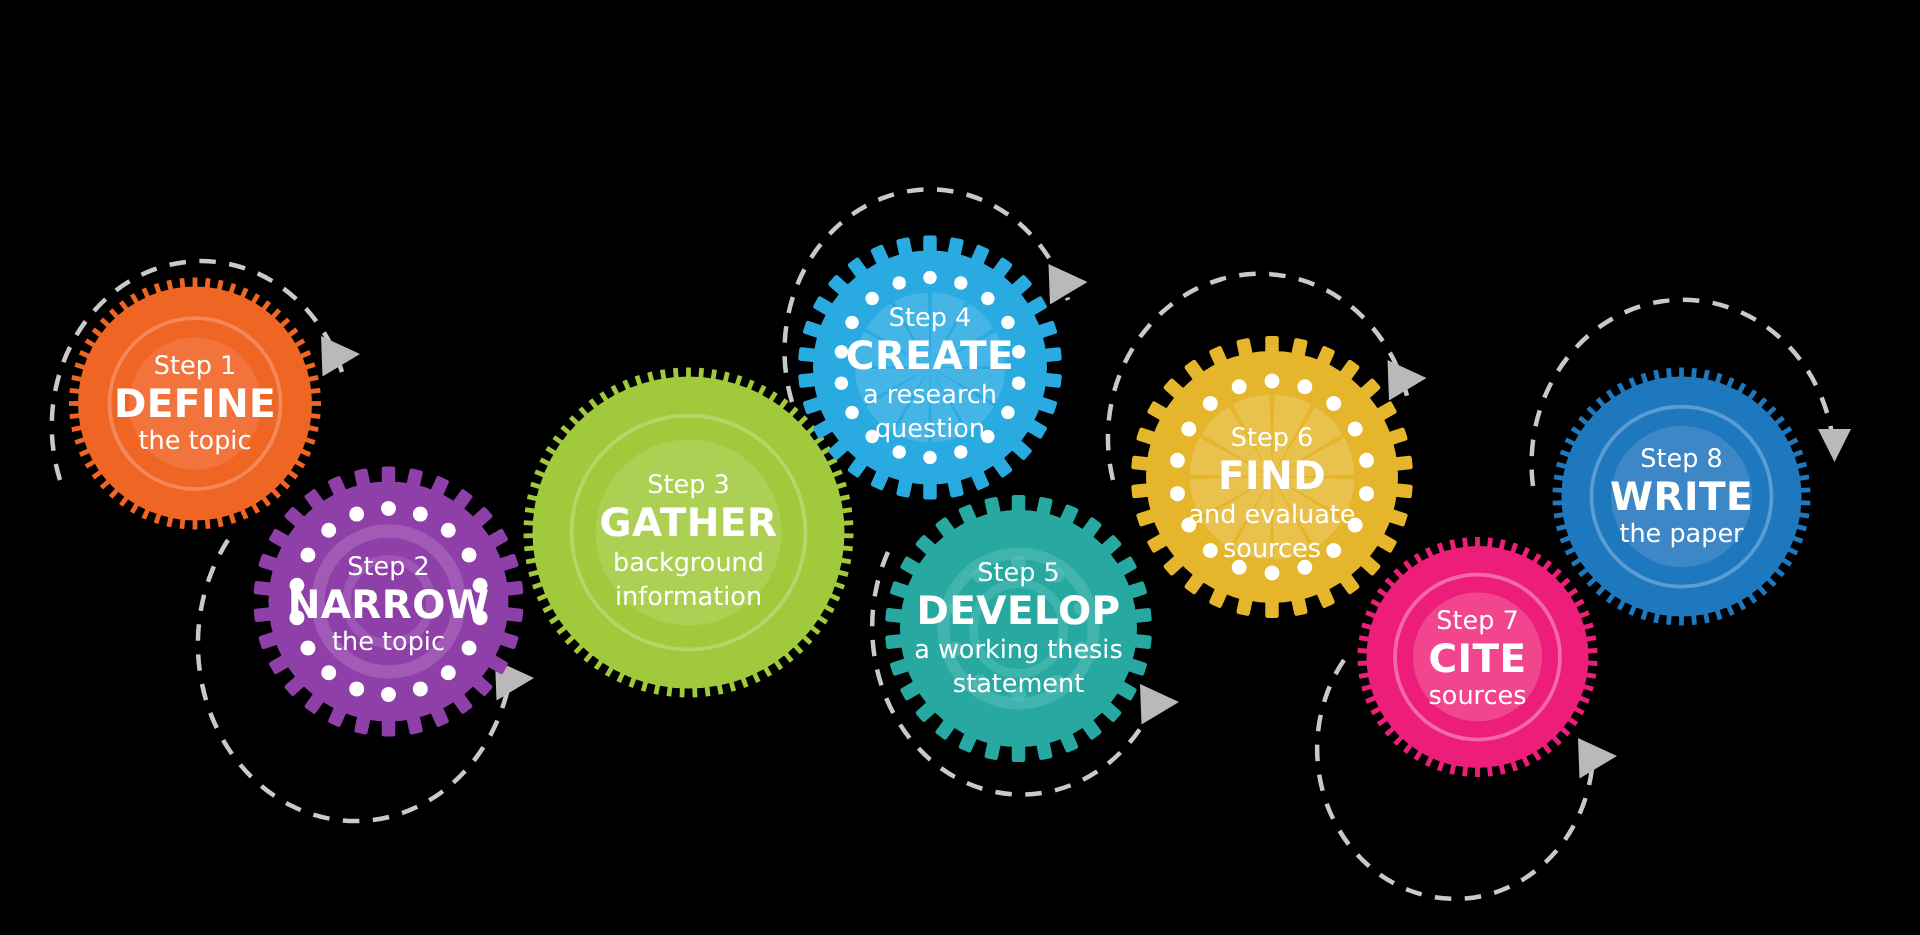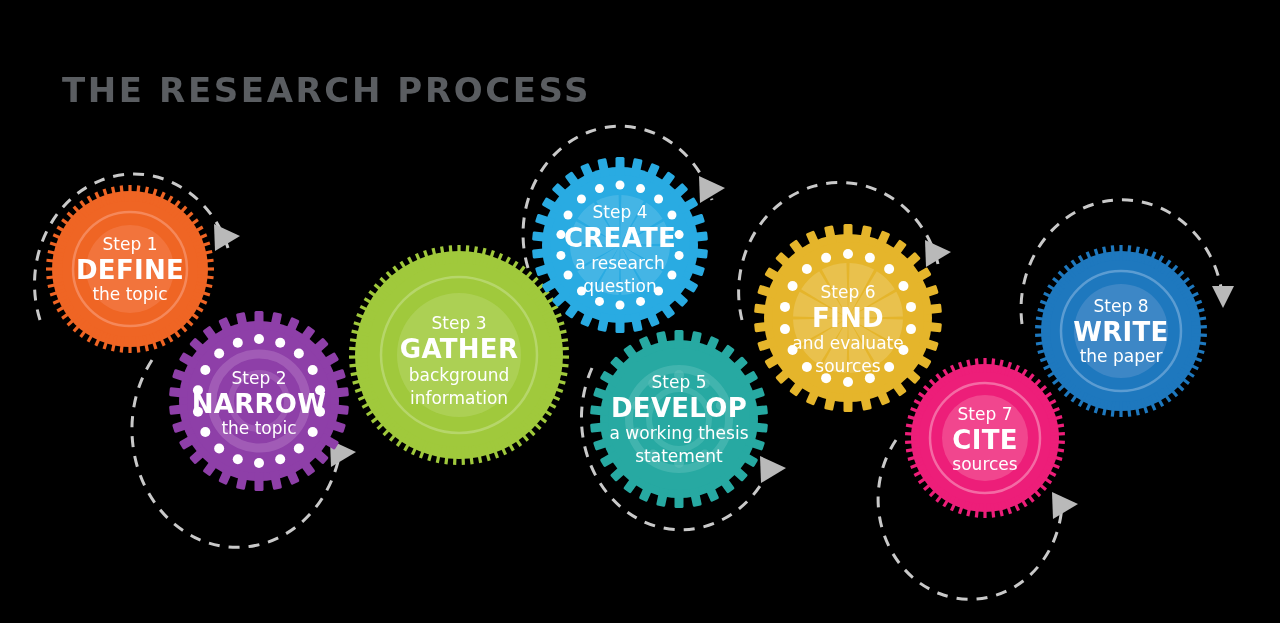--- a/index.html
+++ b/index.html
@@ -21,21 +21,20 @@
   .l-main{font-size:26px;font-weight:bold;letter-spacing:.3px;}
   .l-sub{font-size:17px;font-weight:normal;}
   .dash{fill:none;stroke:#c9c9c9;stroke-width:3;stroke-dasharray:11 9;stroke-linecap:butt;}
   .arrow{fill:#b9b9b9;}
 </style>
 </head>
 <body>
 
 <div id="stage">
 
-  <div id="title">THE RESEARCH PROCESS</div>
 
   <svg id="gears" viewBox="0 0 1280 623">
 
     <g>
 
       <g>
         <path class="dash" d="M 40 320 A 95 105 0 1 1 228 248"></path>
         <polygon class="arrow" points="214,224 240,236 215,251"></polygon>
       </g>
 

